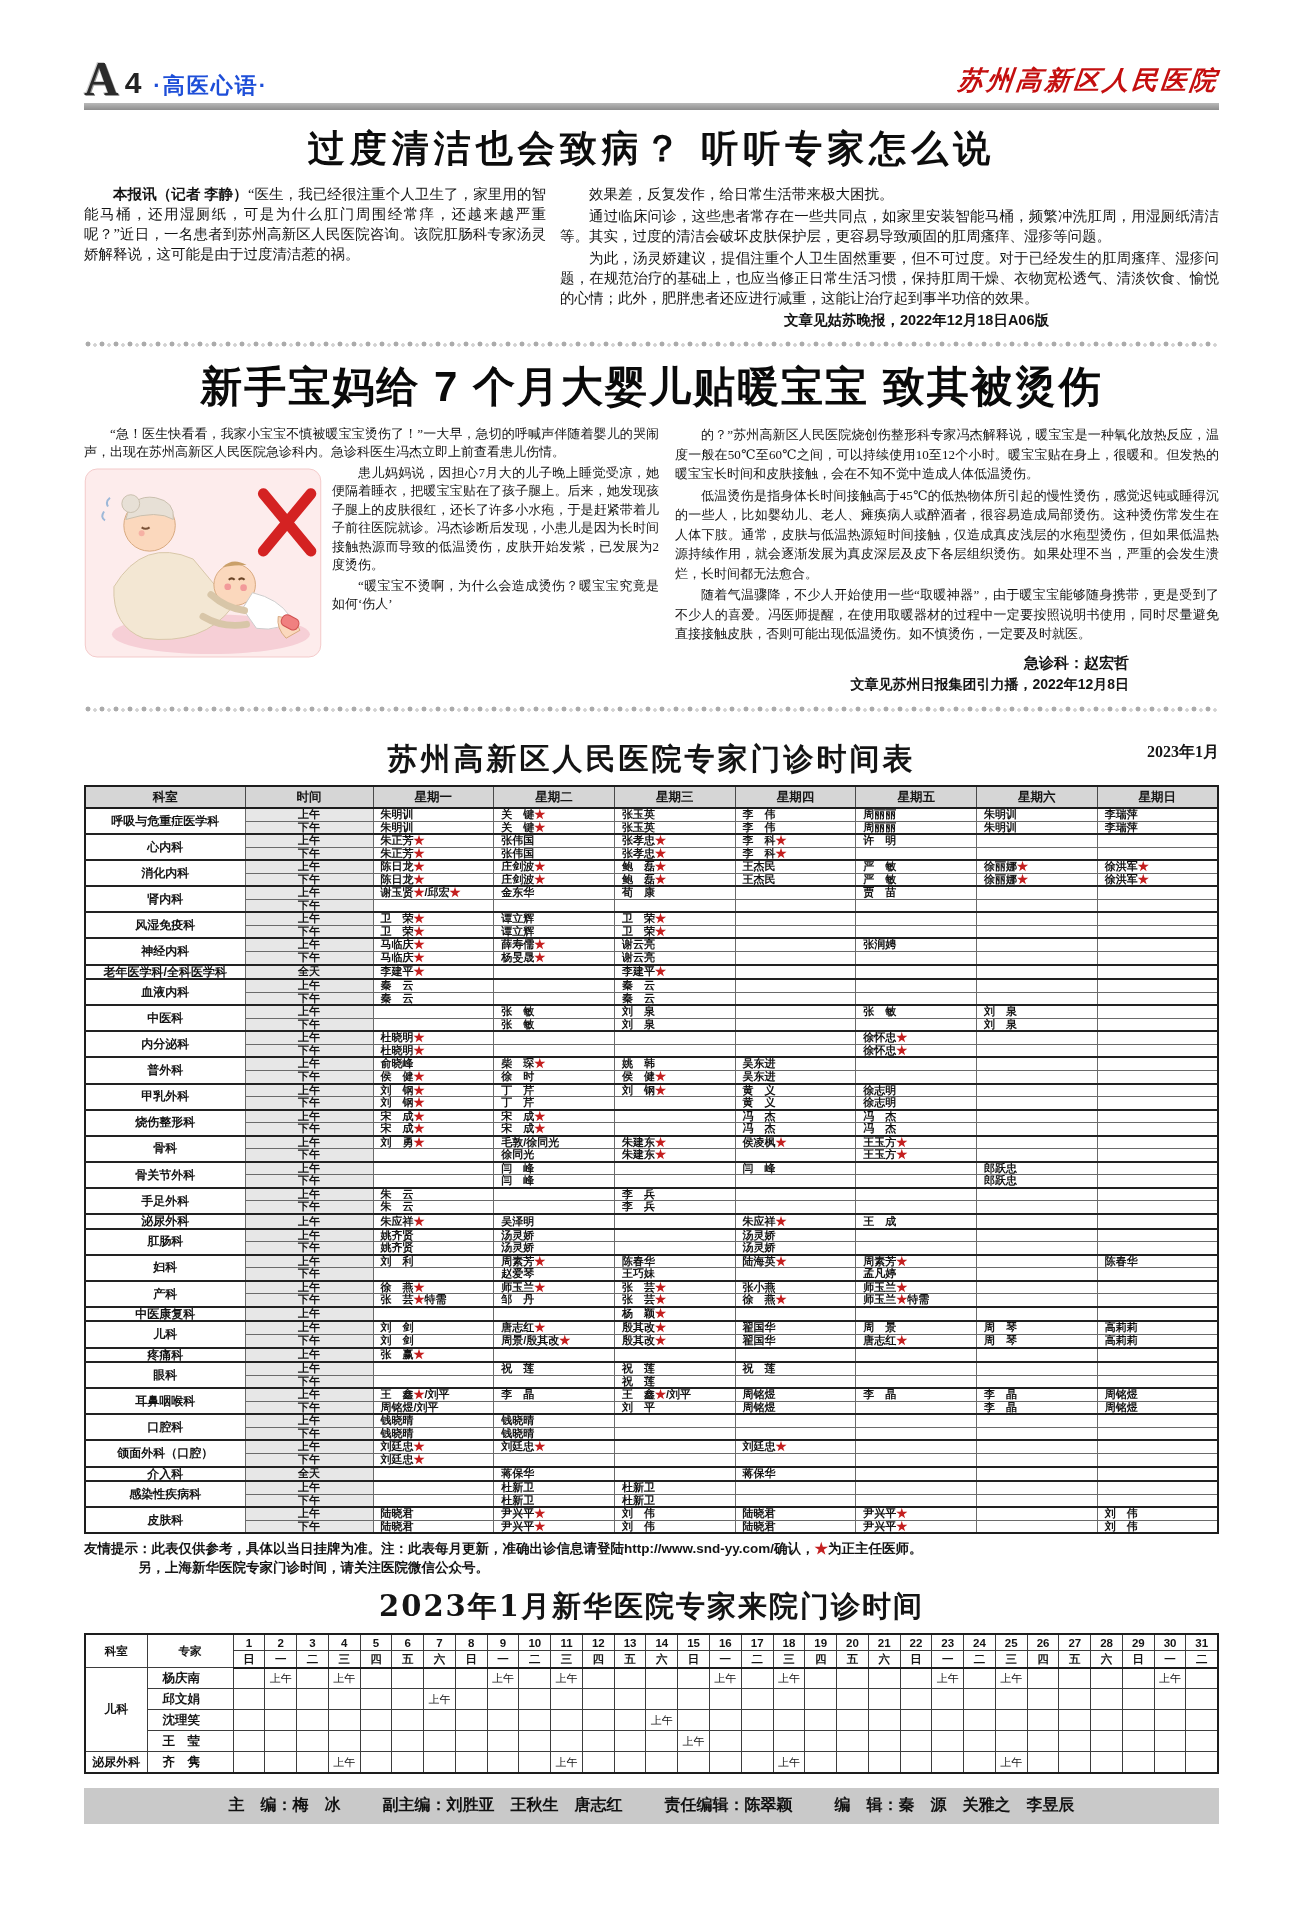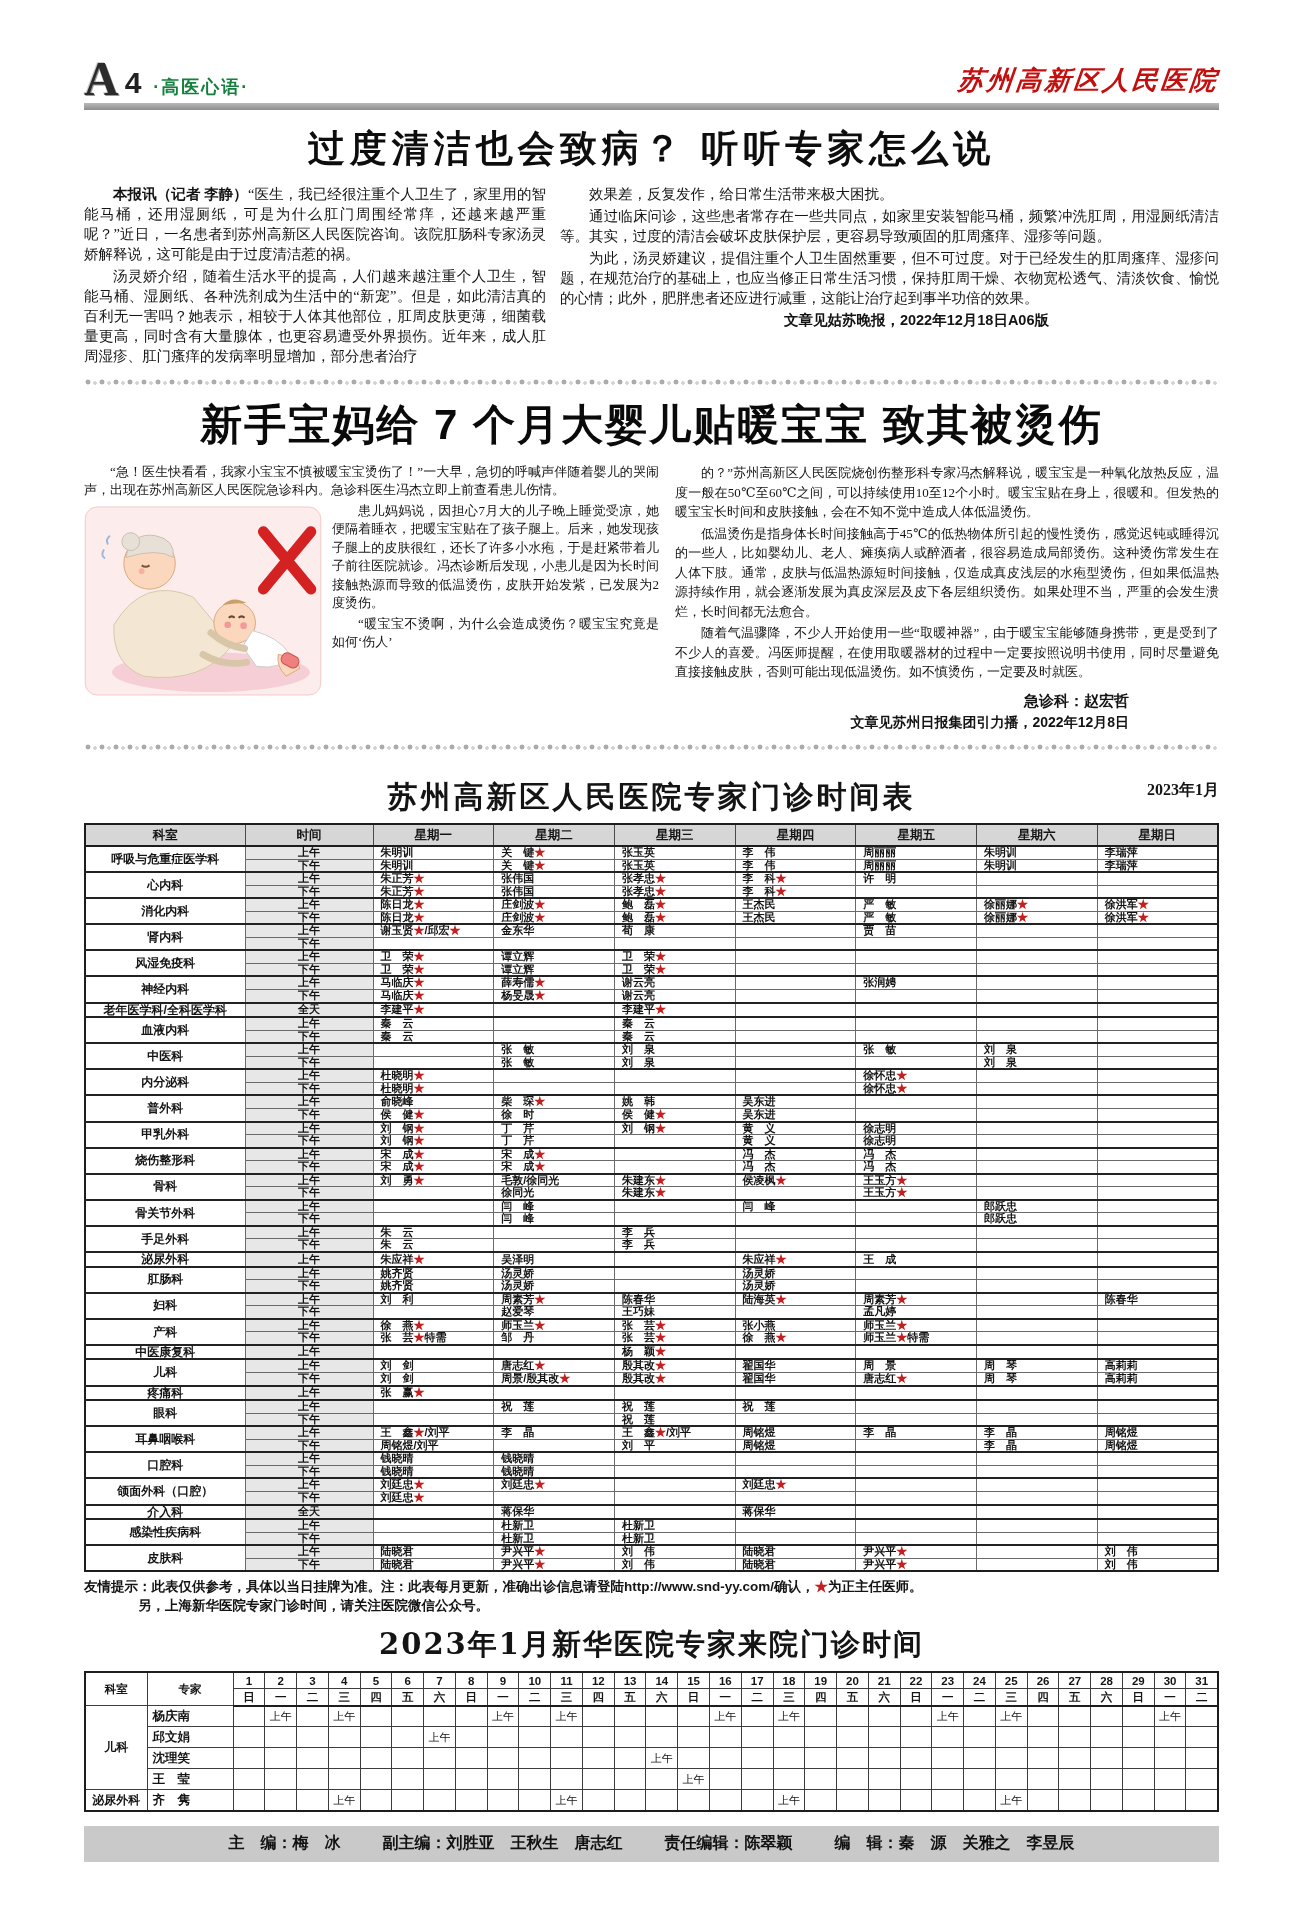--- a/index.html
+++ b/index.html
@@ -7,22 +7,22 @@
   body{width:1303px;height:1920px;margin:0 auto;background:#ffffff;color:#141414;
        font-family:"Liberation Serif","DejaVu Serif",serif;overflow:hidden;position:relative}
   .page{padding:54px 84px 0 84px}
 
   
   .masthead{display:flex;justify-content:space-between;align-items:flex-end;height:44px}
   .mh-left{display:flex;align-items:flex-end;gap:6px}
   .big-a{font-family:"Liberation Serif",serif;font-weight:bold;font-size:48px;line-height:.82;
          color:#2b2b2b;text-shadow:1px 1px 0 #999,-1px -1px 0 #cfcfcf}
   .num4{font-family:"Liberation Sans",sans-serif;font-weight:bold;font-size:30px;line-height:1;color:#222}
-  .section-name{font-family:"Liberation Sans",sans-serif;font-weight:bold;font-size:18px;
-                letter-spacing:2px;color:#15803d;padding-left:6px;line-height:1.1}
+  .section-name{font-family:"Liberation Sans",sans-serif;font-weight:bold;font-size:22px;
+                letter-spacing:2px;color:#1d4ed8;padding-left:6px;line-height:1.1}
   .brand{font-family:"DejaVu Serif",serif;font-style:italic;font-weight:bold;font-size:26px;
          color:#c40f0f;letter-spacing:3px;transform:skewX(-6deg)}
   .rule{height:7px;background:linear-gradient(#b9b9b9,#8d8d8d);margin-top:5px}
 
   
   .headline1{font-family:"Liberation Sans",sans-serif;font-weight:bold;text-align:center;
              font-size:37px;letter-spacing:5px;margin:14px 0 10px;color:#0d0d0d}
   .art p{text-indent:2em;text-align:justify;margin:0 0 2px}
   .art1-cols{display:flex;gap:14px;font-size:14.5px;line-height:1.38}
   .art1-left{width:462px;flex:none}
@@ -66,21 +66,21 @@
   .notes .n2{text-indent:4em}
 
   
   .xh-title{font-family:"DejaVu Serif",serif;font-weight:bold;font-size:29px;letter-spacing:2px;
             text-align:center;margin:10px 0 6px}
   .xh{border:2px solid #1d1d1d;font-family:"Liberation Sans",sans-serif}
   .xh th{border:1px solid #3d3d3d;font-size:11.5px;height:17px;font-weight:bold;background:#fff}
   .xh thead tr:last-child th{border-bottom:2px solid #1d1d1d}
   .xh td{border:1px solid #3d3d3d;height:21px;font-size:11px;text-align:center;overflow:hidden}
   .xh td.dept{font-weight:bold;font-size:12px}
-  .xh td.expert{font-size:12.5px;font-weight:600;text-align:left;padding-left:5px;white-space:nowrap}
+  .xh td.expert{font-size:12.5px;font-weight:600;text-align:left;padding-left:15px;white-space:nowrap}
 
   
   .footer{margin:14px 0 0;background:#c9c9c9;height:36px;display:flex;align-items:center;
           justify-content:center;gap:42px;font-family:"Liberation Sans",sans-serif;
           font-weight:bold;font-size:16px;color:#111}
 </style>
 </head>
 <body>
 
 <div class="page">
@@ -92,23 +92,20 @@
       <span class="section-name">·高医心语·</span>
     </div>
     <div class="brand">苏州高新区人民医院</div>
   </div>
   <div class="rule"></div>
 
   <div class="headline1">过度清洁也会致病？ 听听专家怎么说</div>
   <div class="art1-cols art">
     <div class="art1-left">
       <p><b>本报讯（记者 李静）</b><span>“医生，我已经很注重个人卫生了，家里用的智能马桶，还用湿厕纸，可是为什么肛门周围经常痒，还越来越严重呢？”近日，一名患者到苏州高新区人民医院咨询。该院肛肠科专家汤灵娇解释说，这可能是由于过度清洁惹的祸。</span></p>
-      <div>
-          <p>汤灵娇介绍，随着生活水平的提高，人们越来越注重个人卫生，智能马桶、湿厕纸、各种洗剂成为生活中的“新宠”。但是，如此清洁真的百利无一害吗？她表示，相较于人体其他部位，肛周皮肤更薄，细菌载量更高，同时含有大量腺体，也更容易遭受外界损伤。近年来，成人肛周湿疹、肛门瘙痒的发病率明显增加，部分患者治疗</p>
-        </div>
     </div>
     <div class="art1-right">
       <div>
           <p>效果差，反复发作，给日常生活带来极大困扰。</p>
           <p>通过临床问诊，这些患者常存在一些共同点，如家里安装智能马桶，频繁冲洗肛周，用湿厕纸清洁等。其实，过度的清洁会破坏皮肤保护层，更容易导致顽固的肛周瘙痒、湿疹等问题。</p>
           <p>为此，汤灵娇建议，提倡注重个人卫生固然重要，但不可过度。对于已经发生的肛周瘙痒、湿疹问题，在规范治疗的基础上，也应当修正日常生活习惯，保持肛周干燥、衣物宽松透气、清淡饮食、愉悦的心情；此外，肥胖患者还应进行减重，这能让治疗起到事半功倍的效果。</p>
         </div>
       <div class="credit-r">文章见姑苏晚报，2022年12月18日A06版</div>
     </div>
   </div>

